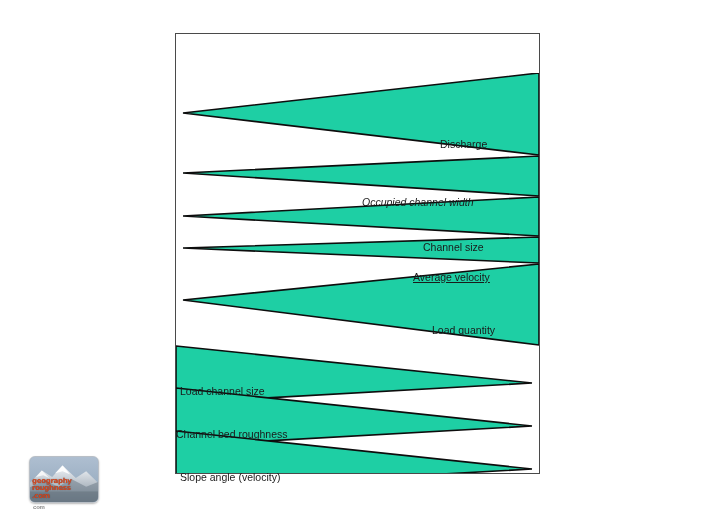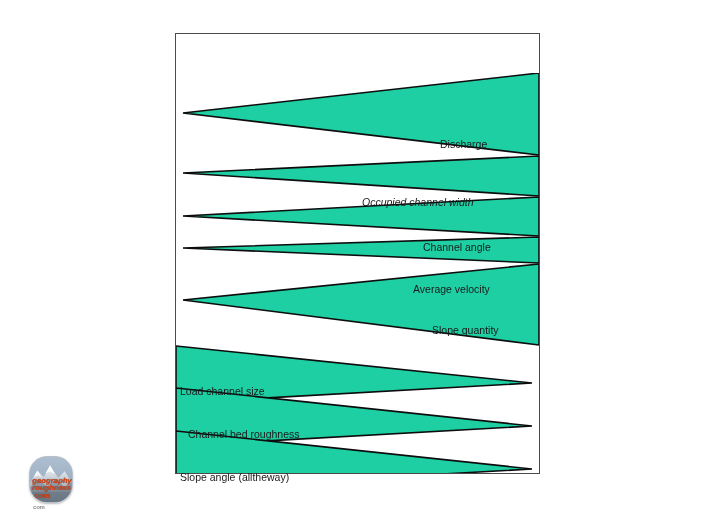--- a/index.html
+++ b/index.html
@@ -78,29 +78,28 @@
     color: #1a1a1a;
     white-space: nowrap;
     line-height: 1;
   }
 
   
   #site-logo {
     position: absolute;
     left: 29px;
     top: 456px;
-    width: 44px;
+    width: 70px;
     height: 47px;
-    border-radius: 18px;
+    border-radius: 6px;
     overflow: hidden;
     box-sizing: border-box;
     border: 1px solid #b9bfc6;
     background: linear-gradient(#9fb4c6, #7e96ac);
     box-shadow: 0 1px 2px rgba(0,0,0,.28);
-    font-style: italic;
   }
   #logo-photo {
     position: absolute;
     left: 0; top: 0;
     width: 100%;
     height: 100%;
   }
   #logo-text-block {
     position: absolute;
     left: 2px;
@@ -152,31 +151,31 @@
         <polygon fill="#1ECFA4" points="0,315 355,353 0,373"></polygon>
 
         <polygon fill="#1ECFA4" points="0,358 355,396 0,416"></polygon>
       </g>
     </svg>
 
     <span class="wedge-label" style="left:228px; top:66px;margin-left:36px;">Discharge</span>
 
     <span class="wedge-label" style="left:186px; top:124px;font-style:italic;">Occupied channel width</span>
 
-    <span class="wedge-label" style="left:247px; top:169px;">Channel angle</span>
-
-    <span class="wedge-label" style="left:237px; top:211px;">Average velocity</span>
-
-    <span class="wedge-label" style="left:256px; top:252px;">Slope quantity</span>
+    <span class="wedge-label" style="left:247px; top:169px;">Channel size</span>
+
+    <span class="wedge-label" style="left:237px; top:199px;text-decoration:underline;">Average velocity</span>
+
+    <span class="wedge-label" style="left:256px; top:252px;">Load quantity</span>
 
     <span class="wedge-label" style="left:4px; top:313px;">Load channel size</span>
 
-    <span class="wedge-label" style="left:12px; top:356px;">Channel bed roughness</span>
-
-    <span class="wedge-label" style="left:4px; top:399px;">Slope angle (alltheway)</span>
+    <span class="wedge-label" style="left:0; top:356px;">Channel bed roughness</span>
+
+    <span class="wedge-label" style="left:4px; top:399px;">Slope angle (velocity)</span>
   </div>
 </div>
 
 <div id="site-logo">
   <svg id="logo-photo" viewBox="0 0 46 47" preserveAspectRatio="none">
     <defs>
       <linearGradient id="skyGrad" x1="0" y1="0" x2="0" y2="1">
         <stop offset="0%" stop-color="#aebed0"></stop>
         <stop offset="100%" stop-color="#8fa6ba"></stop>
       </linearGradient>

